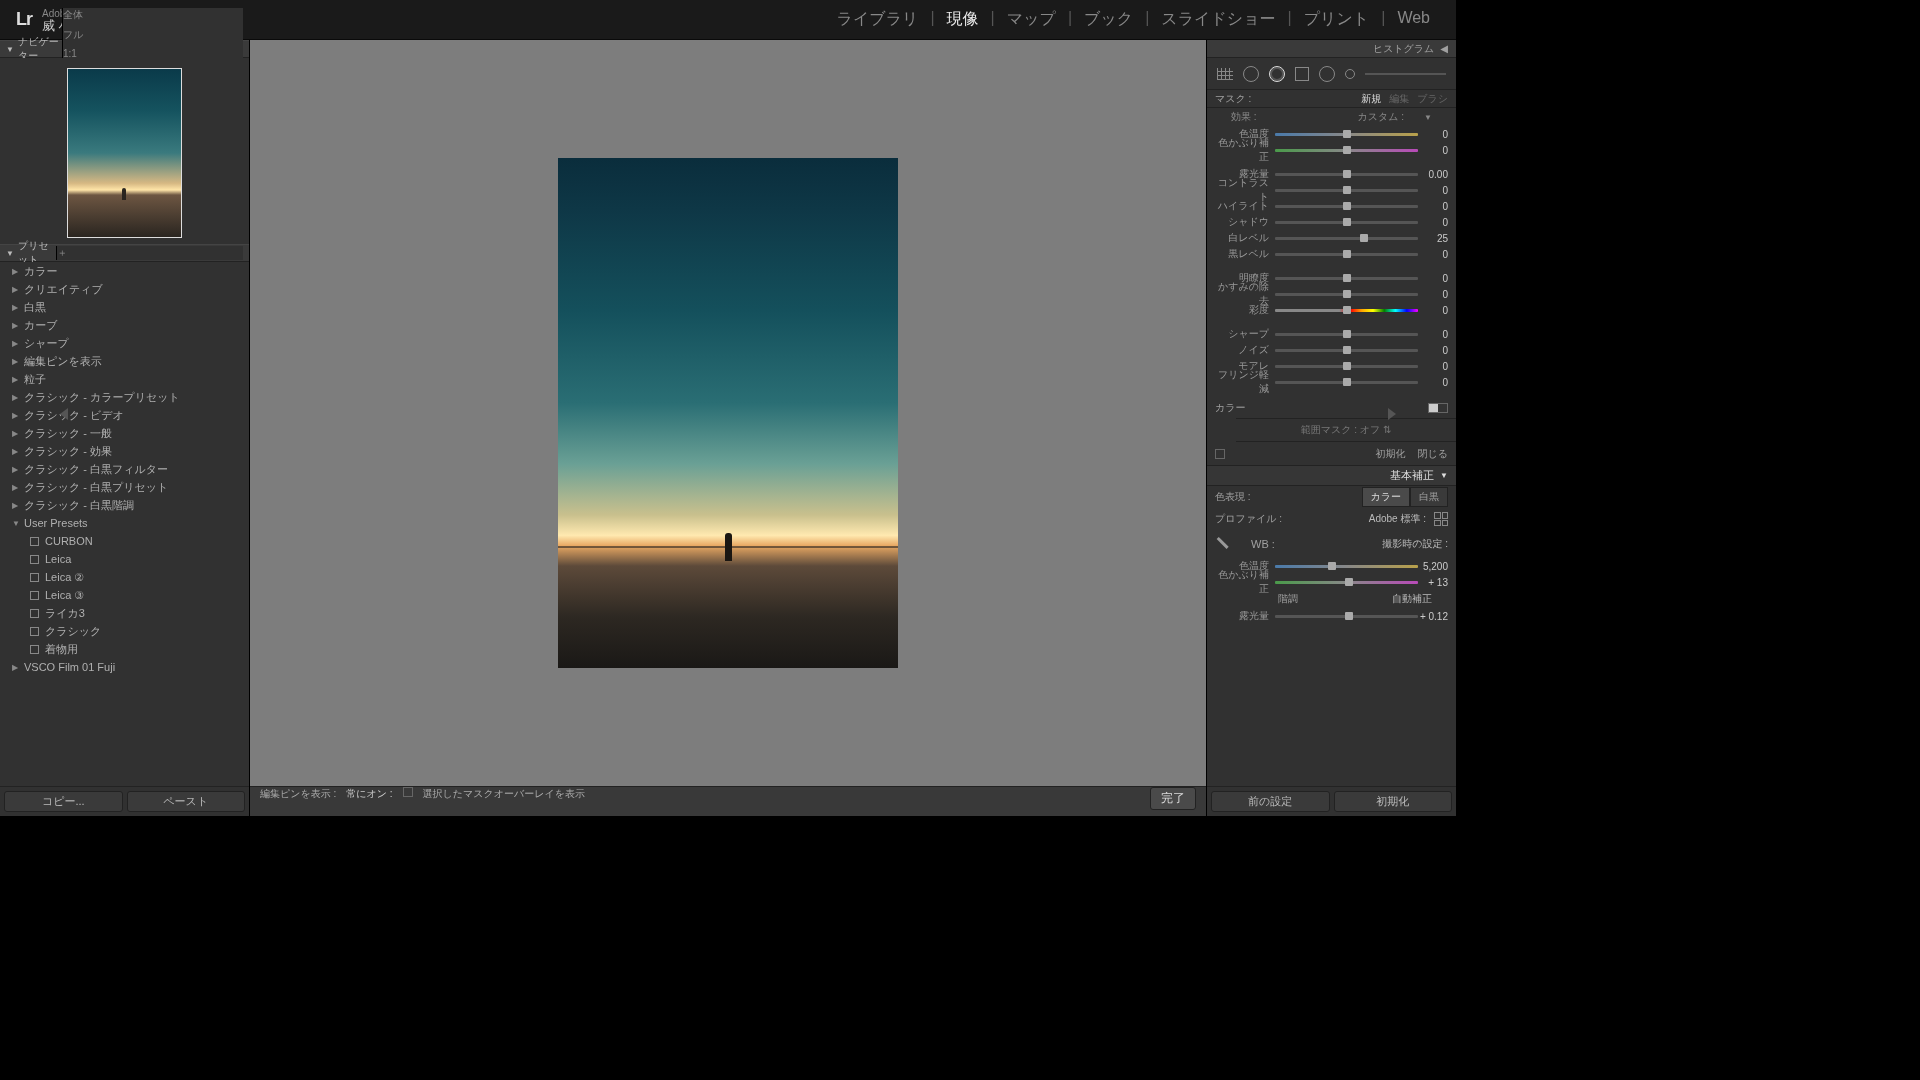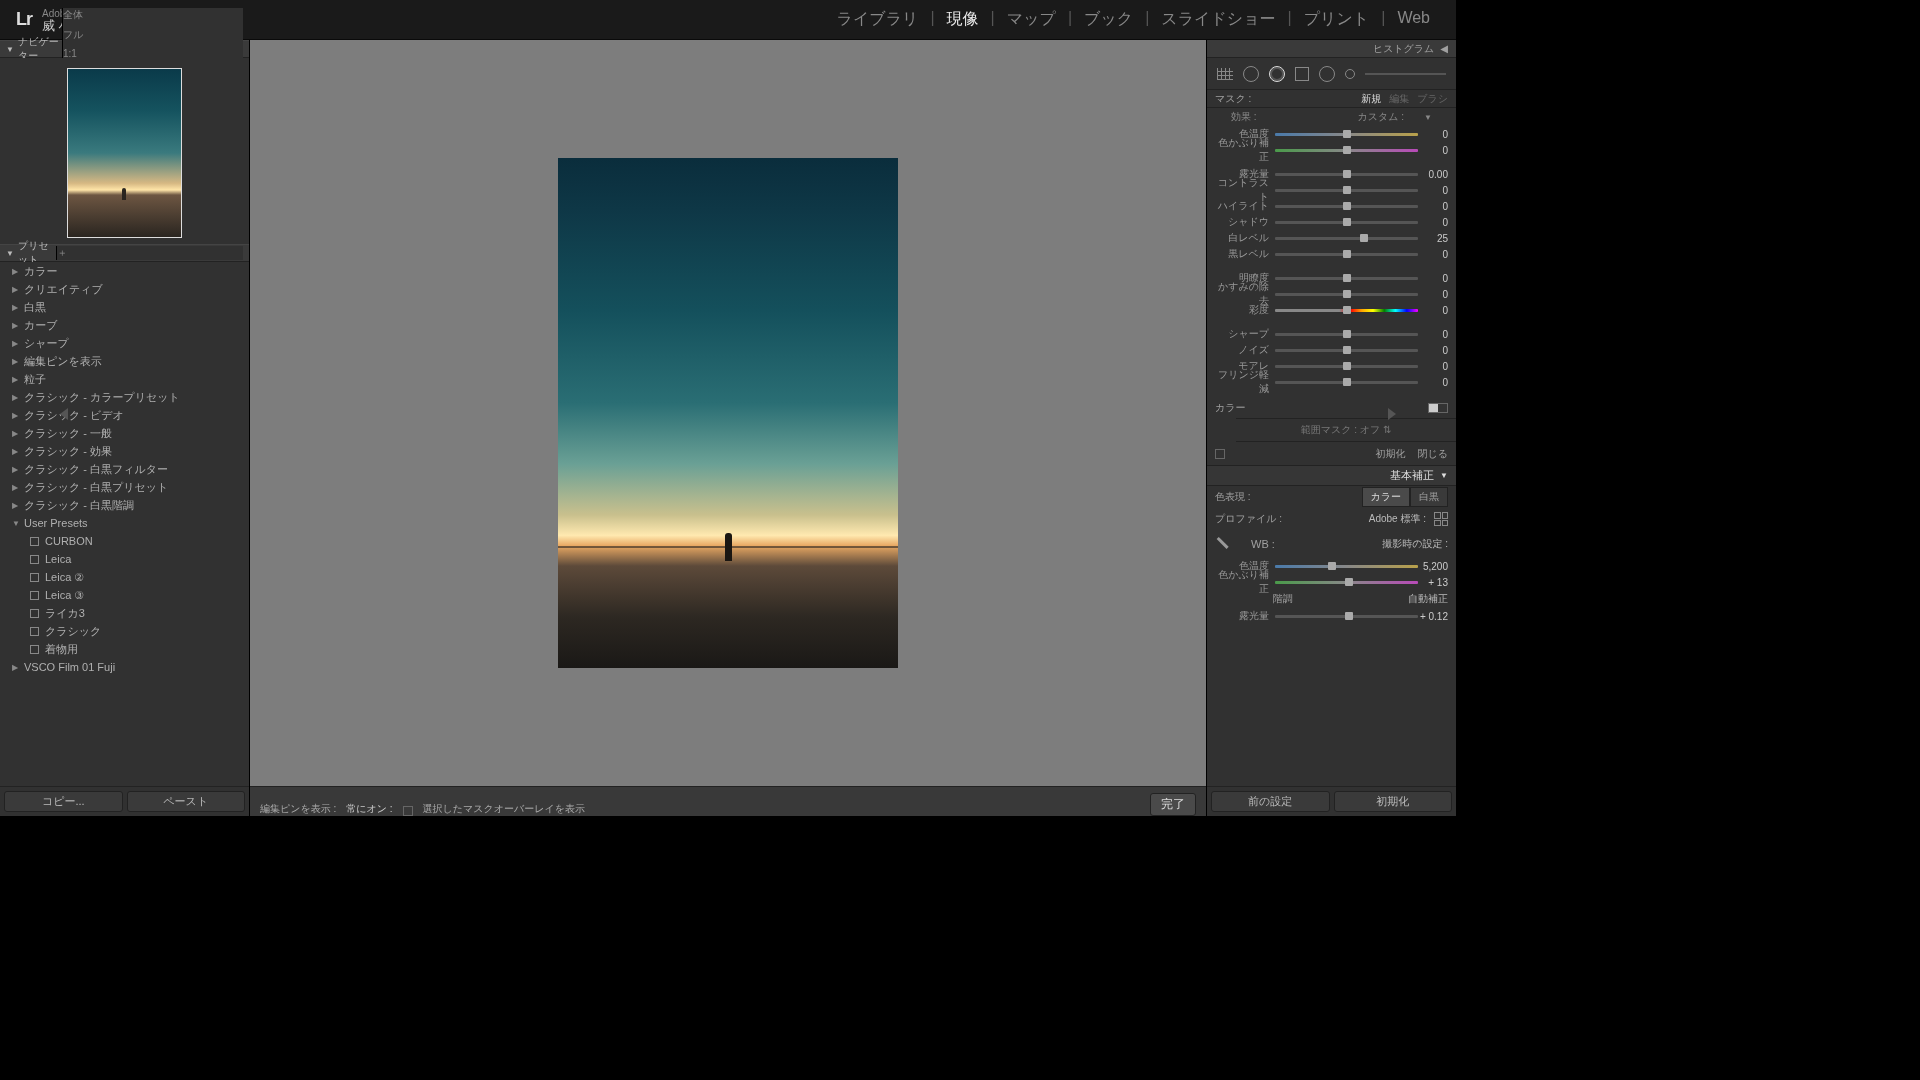--- a/index.html
+++ b/index.html
@@ -33,21 +33,21 @@
 .pst-sub .ic{width:9px;height:9px;border:1px solid #888;display:inline-block;}
 .left-foot { height:30px; display:flex; gap:4px; padding:4px; background:#313131; border-top:1px solid #222;}
 .left-foot button { flex:1; background:#3a3a3a; border:1px solid #222; color:#bbb; font-size:11px; border-radius:3px;}
 
 
 .center { flex:1; background:#7d7d7d; display:flex; flex-direction:column; min-width:0;}
 .canvas { flex:1; display:flex; align-items:center; justify-content:center; background:#7d7d7d;}
 .photo { width:340px; height:510px; background:linear-gradient(to bottom,#0a2d3c 0%,#0e3746 10%,#14505c 30%,#2a6e74 48%,#6aa095 60%,#c9c08d 70%,#ffe9b0 74%,#e8a863 76%,#5d4a3a 80%,#2d2822 90%,#1a1816 100%); position:relative;}
 .photo::before{content:"";position:absolute;left:0;right:0;top:76%;height:2px;background:rgba(40,35,30,0.6);}
 .photo::after{content:"";position:absolute;left:49%;bottom:21%;width:7px;height:28px;background:#1a1612;border-radius:3px 3px 0 0;}
-.center-foot { height:30px; background:#393939; display:flex; align-items:flex-end; padding:0 10px; gap:10px; font-size:10px; color:#aaa; border-top:1px solid #222;}
+.center-foot { height:30px; background:#393939; display:flex; align-items:flex-start; padding:0 10px; gap:10px; font-size:10px; color:#aaa; border-top:1px solid #222;}
 .center-foot .chk{width:10px;height:10px;border:1px solid #666;display:inline-block;}
 .done-btn { margin-left:auto; background:#4a4a4a; border:1px solid #222; color:#ddd; padding:2px 10px; border-radius:3px; font-size:12px;}
 
 
 .right { width:250px; background:#313131; display:flex; flex-direction:column; border-left:1px solid #000;}
 .right-scroll{flex:1; overflow:auto;}
 .histo-hdr { height:18px; background:#3a3a3a; display:flex; align-items:center; justify-content:flex-end; padding:0 8px; font-size:10px; border-bottom:1px solid #222;}
 .histo-hdr .tri{margin-left:6px;}
 .tool-row { height:32px; display:flex; align-items:center; gap:10px; padding:0 10px; border-bottom:1px solid #222;}
 .tool-ic{width:16px;height:16px;border:1.5px solid #888;border-radius:50%;}
@@ -82,21 +82,21 @@
 .toggle-row .opt.act{background:#4a4a4a;color:#ddd;}
 .prof-row{height:22px;display:flex;align-items:center;padding:0 8px;font-size:10px;}
 .prof-row .dd{margin-left:auto;color:#bbb;}
 .grid-ic{width:14px;height:14px;margin-left:8px;display:grid;grid-template-columns:1fr 1fr;grid-template-rows:1fr 1fr;gap:1px;}
 .grid-ic div{border:1px solid #888;}
 .wb-row{height:28px;display:flex;align-items:center;padding:0 8px;}
 .eyedrop{width:16px;height:16px;transform:rotate(-45deg);} 
 .eyedrop::before{content:"";display:block;width:3px;height:14px;background:#999;margin:0 auto;}
 .wb-row .lbl{margin-left:20px;}
 .wb-row .dd{margin-left:auto;color:#bbb;font-size:10px;}
-.tone-hdr{height:18px;display:flex;align-items:center;padding:0 8px;font-size:10px;}
+.tone-hdr{height:18px;display:flex;align-items:center;padding:0 24px;font-size:10px;}
 .tone-hdr .auto{margin-left:auto;color:#bbb;}
 .right-foot{height:30px;display:flex;gap:4px;padding:4px;border-top:1px solid #222;}
 .right-foot button{flex:1;background:#3a3a3a;border:1px solid #222;color:#bbb;font-size:11px;border-radius:3px;}
 
 
 .side-arrow{position:absolute;top:50%;width:0;height:0;border-top:6px solid transparent;border-bottom:6px solid transparent;}
 .side-arrow.l{left:60px;border-right:8px solid #555;}
 .side-arrow.r{right:60px;border-left:8px solid #555;}
 </style>
 </head>

